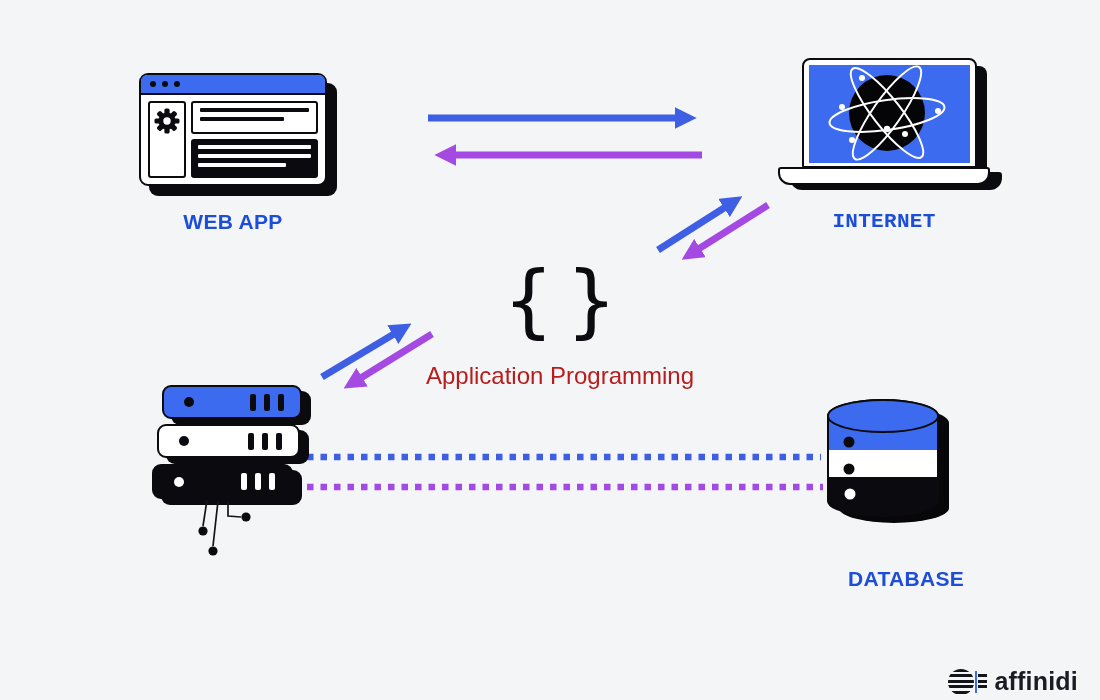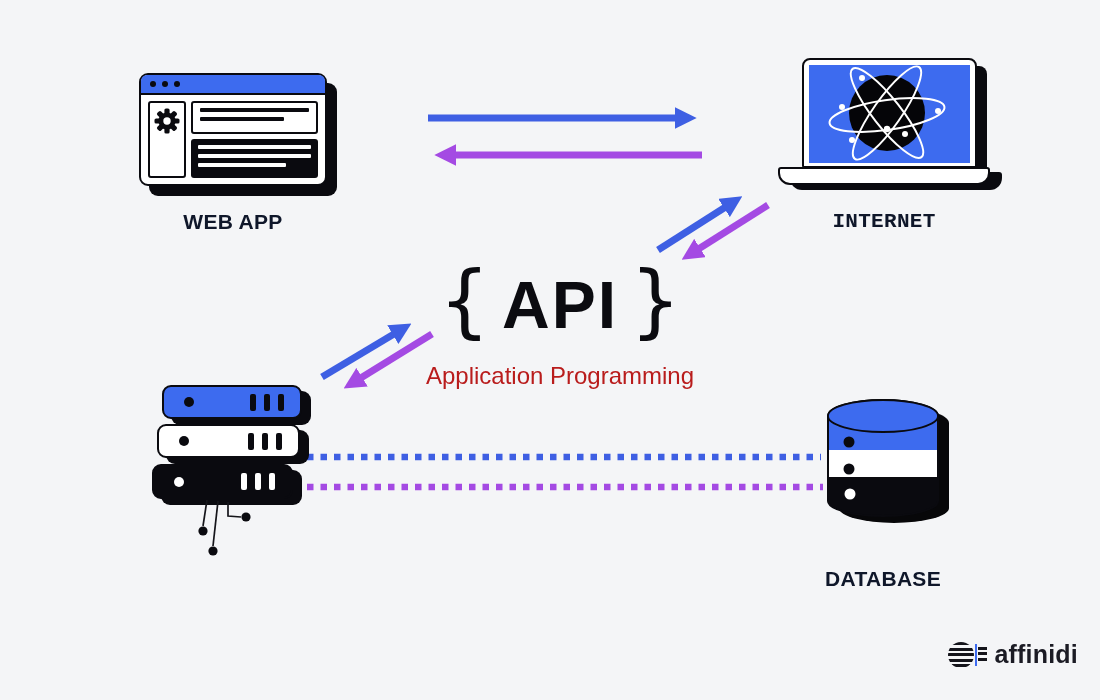--- a/index.html
+++ b/index.html
@@ -10,21 +10,21 @@
     font-family:"Liberation Sans", sans-serif; color:#0a0a0f;
   }
   svg { display:block; }
 
   
   .overlay { position:absolute; left:0; top:0; z-index:1; }
 
   
   .node-label {
     position:absolute; text-align:center;
-    font-size:21px; font-weight:800; letter-spacing:.3px; color:#0f172a;
+    font-size:21px; font-weight:800; letter-spacing:.3px; color:#1d4ed8;
     z-index:3;
   }
 
   
   .browser {
     position:absolute; left:139px; top:73px; width:188px; height:113px;
     background:#fff; border:2.5px solid #0a0a0f; border-radius:9px;
     box-shadow:10px 10px 0 #0a0a0f; z-index:2;
   }
   .browser-bar {
@@ -93,21 +93,21 @@
   .api-brace {
     font-family:"DejaVu Sans", sans-serif; font-size:80px; font-weight:500;
     color:#0b0b10; line-height:1; transform:translateY(-4px);
   }
   .api-word {
     font-size:66px; font-weight:900; letter-spacing:2px; color:#0b0b10; line-height:1;
   }
   .api-sub { margin-top:14px; font-size:24px; line-height:28px; font-weight:400; color:#b91c1c; }
 
   
-  .brand { position:absolute; right:22px; bottom:31px; display:flex; align-items:center; gap:7px; z-index:3; }
+  .brand { position:absolute; right:22px; bottom:4px; display:flex; align-items:center; gap:7px; z-index:3; }
   .brand-mark { display:flex; align-items:center; }
   .brand-sphere {
     width:26px; height:26px; border-radius:50%;
     background:repeating-linear-gradient(180deg,#14141b 0 3px,#f4f5f7 3px 5.5px);
   }
   .brand-bar { width:2.5px; height:22px; background:#3d6bef; margin-left:1px; }
   .brand-half {
     width:9px; height:16px; margin-left:1px;
     background:repeating-linear-gradient(180deg,#14141b 0 3px,#f4f5f7 3px 5.5px);
   }
@@ -190,21 +190,20 @@
         </g>
       </svg>
     </div>
   </div>
   <div class="laptop-base"></div>
   <div class="node-label" style="left:796px; top:210px; width:176px;font-family:Liberation Mono, monospace;">INTERNET</div>
 
   <div class="api-block">
     <div class="api-row">
       <span class="api-brace">{</span>
-      <span class="api-word">API</span>
       <span class="api-brace">}</span>
     </div>
     <div class="api-sub">
       <div>Application Programming</div>
     </div>
   </div>
 
   <div class="server">
     <div class="srv srv1">
       <span class="led"></span>
@@ -255,21 +254,21 @@
       <rect x="0" y="0" width="145" height="54" fill="#3d6bef"></rect>
       <rect x="0" y="54" width="145" height="27" fill="#ffffff"></rect>
       <rect x="0" y="81" width="145" height="59" fill="#0a0a0f"></rect>
     </g>
     <path d="M8,20 L8,105 A55,15 0 0 0 118,105 L118,20 A55,16 0 0 0 8,20 Z" fill="none" stroke="#0a0a0f" stroke-width="2"></path>
     <ellipse cx="63" cy="20" rx="55" ry="16" fill="#3d6bef" stroke="#0a0a0f" stroke-width="1.8"></ellipse>
     <circle cx="29" cy="46" r="5.5" fill="#0a0a0f"></circle>
     <circle cx="29" cy="73" r="5.5" fill="#0a0a0f"></circle>
     <circle cx="30" cy="98" r="5.5" fill="#ffffff"></circle>
   </svg>
-  <div class="node-label" style="left:802px; top:567px; width:162px;">DATABASE</div>
+  <div class="node-label" style="left:802px; top:567px; width:162px;text-align:right;">DATABASE</div>
 
   <div class="brand">
     <div class="brand-mark">
       <span class="brand-sphere"></span>
       <span class="brand-bar"></span>
       <span class="brand-half"></span>
     </div>
     <span class="brand-text">affinidi</span>
   </div>
 

